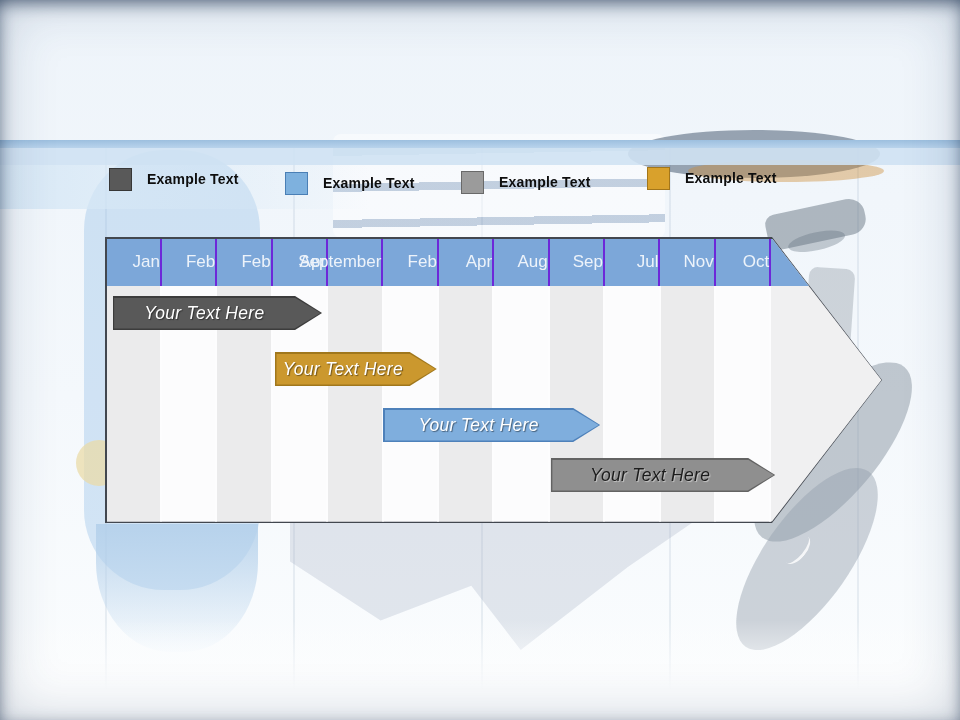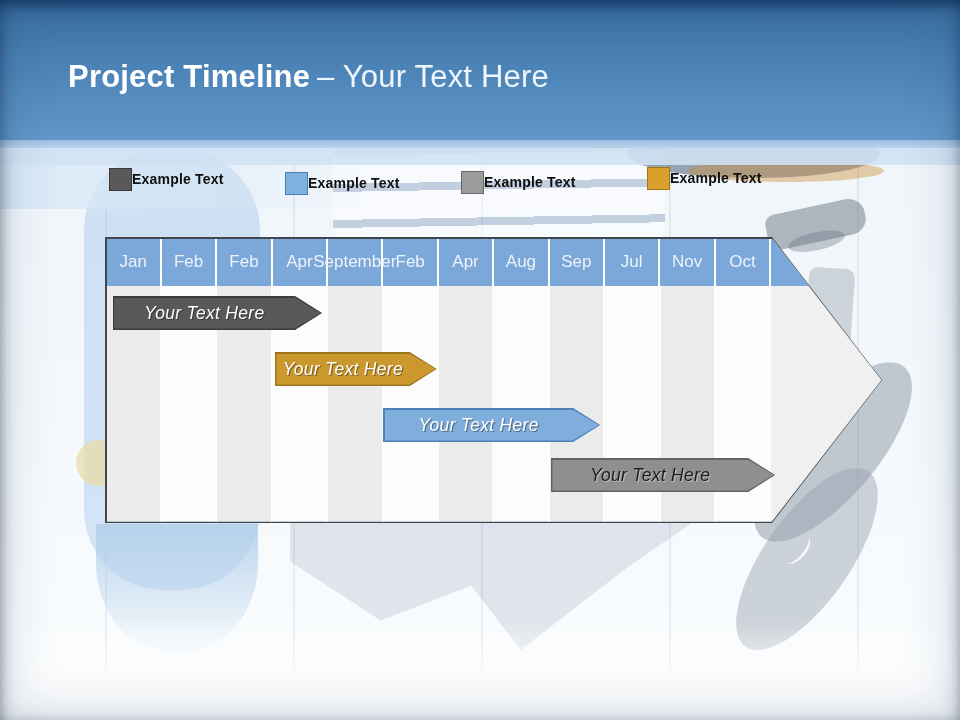--- a/index.html
+++ b/index.html
@@ -39,35 +39,35 @@
   .slide-header{position:absolute;left:0;top:0;width:100%;height:140px;
     background:linear-gradient(180deg,#2c5f95 0%,#3d72a6 9%,#4a81b5 42%,#6197ca 100%);}
   .title{position:absolute;left:68px;top:58px;margin:0;font-size:31px;line-height:1.2;white-space:nowrap;letter-spacing:.2px;}
   .t-bold{font-weight:700;color:#ffffff;}
   .t-light{font-weight:400;color:#eef5fb;margin-left:7px;}
   .band1{position:absolute;left:0;top:140px;width:100%;height:8px;background:linear-gradient(180deg,#9dbfdf,#b9d3ec);}
   .band2{position:absolute;left:0;top:148px;width:100%;height:17px;background:rgba(207,226,243,.9);}
   .band3{position:absolute;left:0;top:165px;width:370px;height:44px;
     background:linear-gradient(90deg,rgba(215,232,246,.95),rgba(215,232,246,0));}
   
-  .legend-item{position:absolute;display:flex;align-items:center;height:26px;}
+  .legend-item{position:absolute;display:flex;align-items:center;gap:15px;height:26px;}
   .legend-item:nth-of-type(1){left:109px;top:166px;}
   .legend-item:nth-of-type(2){left:285px;top:170px;}
   .legend-item:nth-of-type(3){left:461px;top:169px;}
   .legend-item:nth-of-type(4){left:647px;top:165px;}
   .swatch{width:21px;height:21px;border:1px solid #555;}
   .legend-label{font-size:14px;font-weight:700;color:#0e0e0e;letter-spacing:.2px;}
   
   .gantt-border{position:absolute;left:105px;top:237px;width:779px;height:286px;background:#42474f;
     clip-path:polygon(0 0,667px 0,777px 143px,667px 286px,0 286px);}
   .gantt-inner{position:absolute;inset:1.5px;background:#f0f0f1;
     clip-path:polygon(0 0,665.5px 0,775px 141.5px,665.5px 283px,0 283px);}
   .month-row{position:absolute;left:0;top:0;width:830px;height:47px;background:#7CA7D9;display:flex;}
-  .month-cell{box-sizing:border-box;width:55.4px;flex:0 0 55.4px;border-right:2px solid #ffffff;
-    display:flex;align-items:center;justify-content:center;}
+  .month-cell{box-sizing:border-box;width:55.4px;flex:0 0 55.4px;border-right:2px solid #6d28d9;
+    display:flex;align-items:center;justify-content:flex-end;}
   .month-cell span{font-size:17px;color:#edf3fa;}
   .cols{position:absolute;left:0;top:47px;width:664.8px;bottom:0;display:flex;}
   .col{flex:1;background:#fcfcfd;border-right:2px solid #fdfdfe;}
   .col.alt{background:#ebebec;}
   
   .bar{position:absolute;z-index:5;font-style:italic;}
   .bar-edge{position:absolute;inset:0;clip-path:polygon(0 0,calc(100% - 27px) 0,100% 50%,calc(100% - 27px) 100%,0 100%);}
   .bar-fill{position:absolute;inset:1.5px;clip-path:polygon(0 0,calc(100% - 26px) 0,100% 50%,calc(100% - 26px) 100%,0 100%);}
   .bar-label{position:absolute;left:4px;right:30px;top:50%;transform:translateY(-50%);
     text-align:center;font-size:17.5px;letter-spacing:.3px;white-space:nowrap;}
@@ -94,23 +94,20 @@
     <div class="bg-sunglasses"></div>
     <div class="bg-phone"></div>
     <div class="bg-shoe1"></div>
     <div class="bg-shoe2"></div>
     <div class="bg-swoosh1"></div>
     <div class="bg-swoosh2"></div>
     <div class="bg-shorts"></div>
     <div class="bg-fade"></div>
   </div>
 
-  <header class="slide-header">
-    <h1 class="title"><span class="t-bold">Project Timeline</span><span class="t-light">– Your Text Here</span></h1>
-  </header>
   <div class="band1"></div>
   <div class="band2"></div>
   <div class="band3"></div>
 
   <div>
     <div class="legend-item">
       <span class="swatch" style="background: rgb(89, 89, 89); border-color: rgb(55, 55, 55);"></span>
       <span class="legend-label">Example Text</span>
     </div>
     <div class="legend-item">

